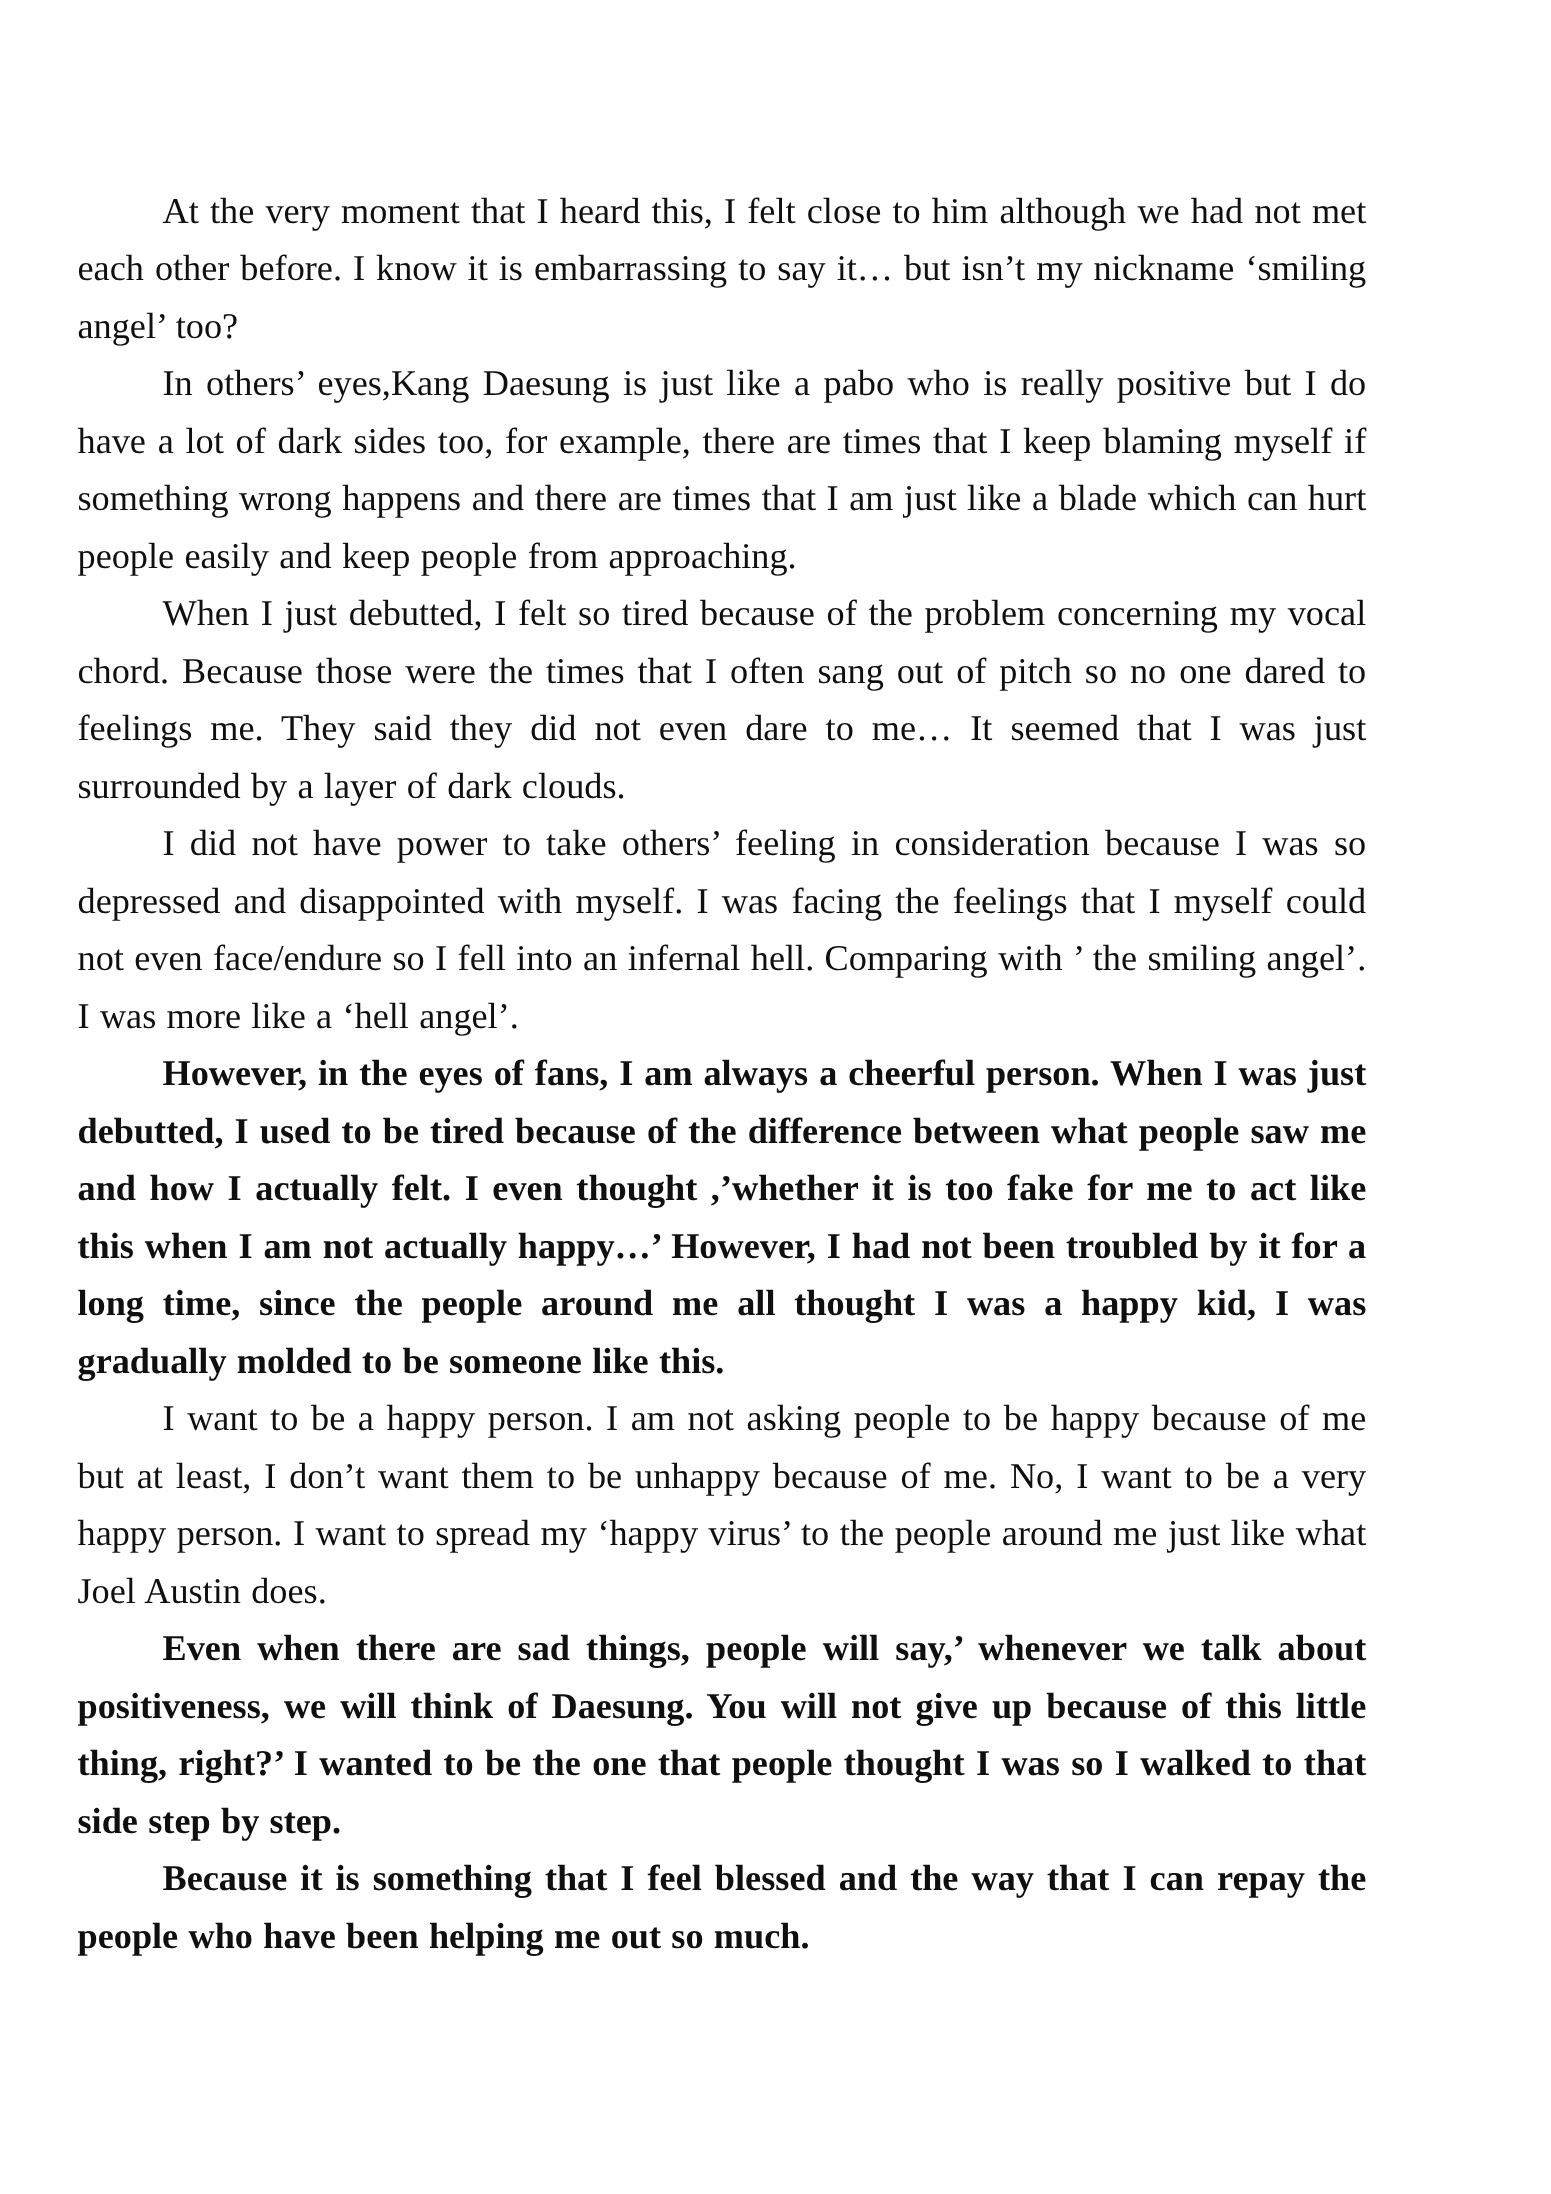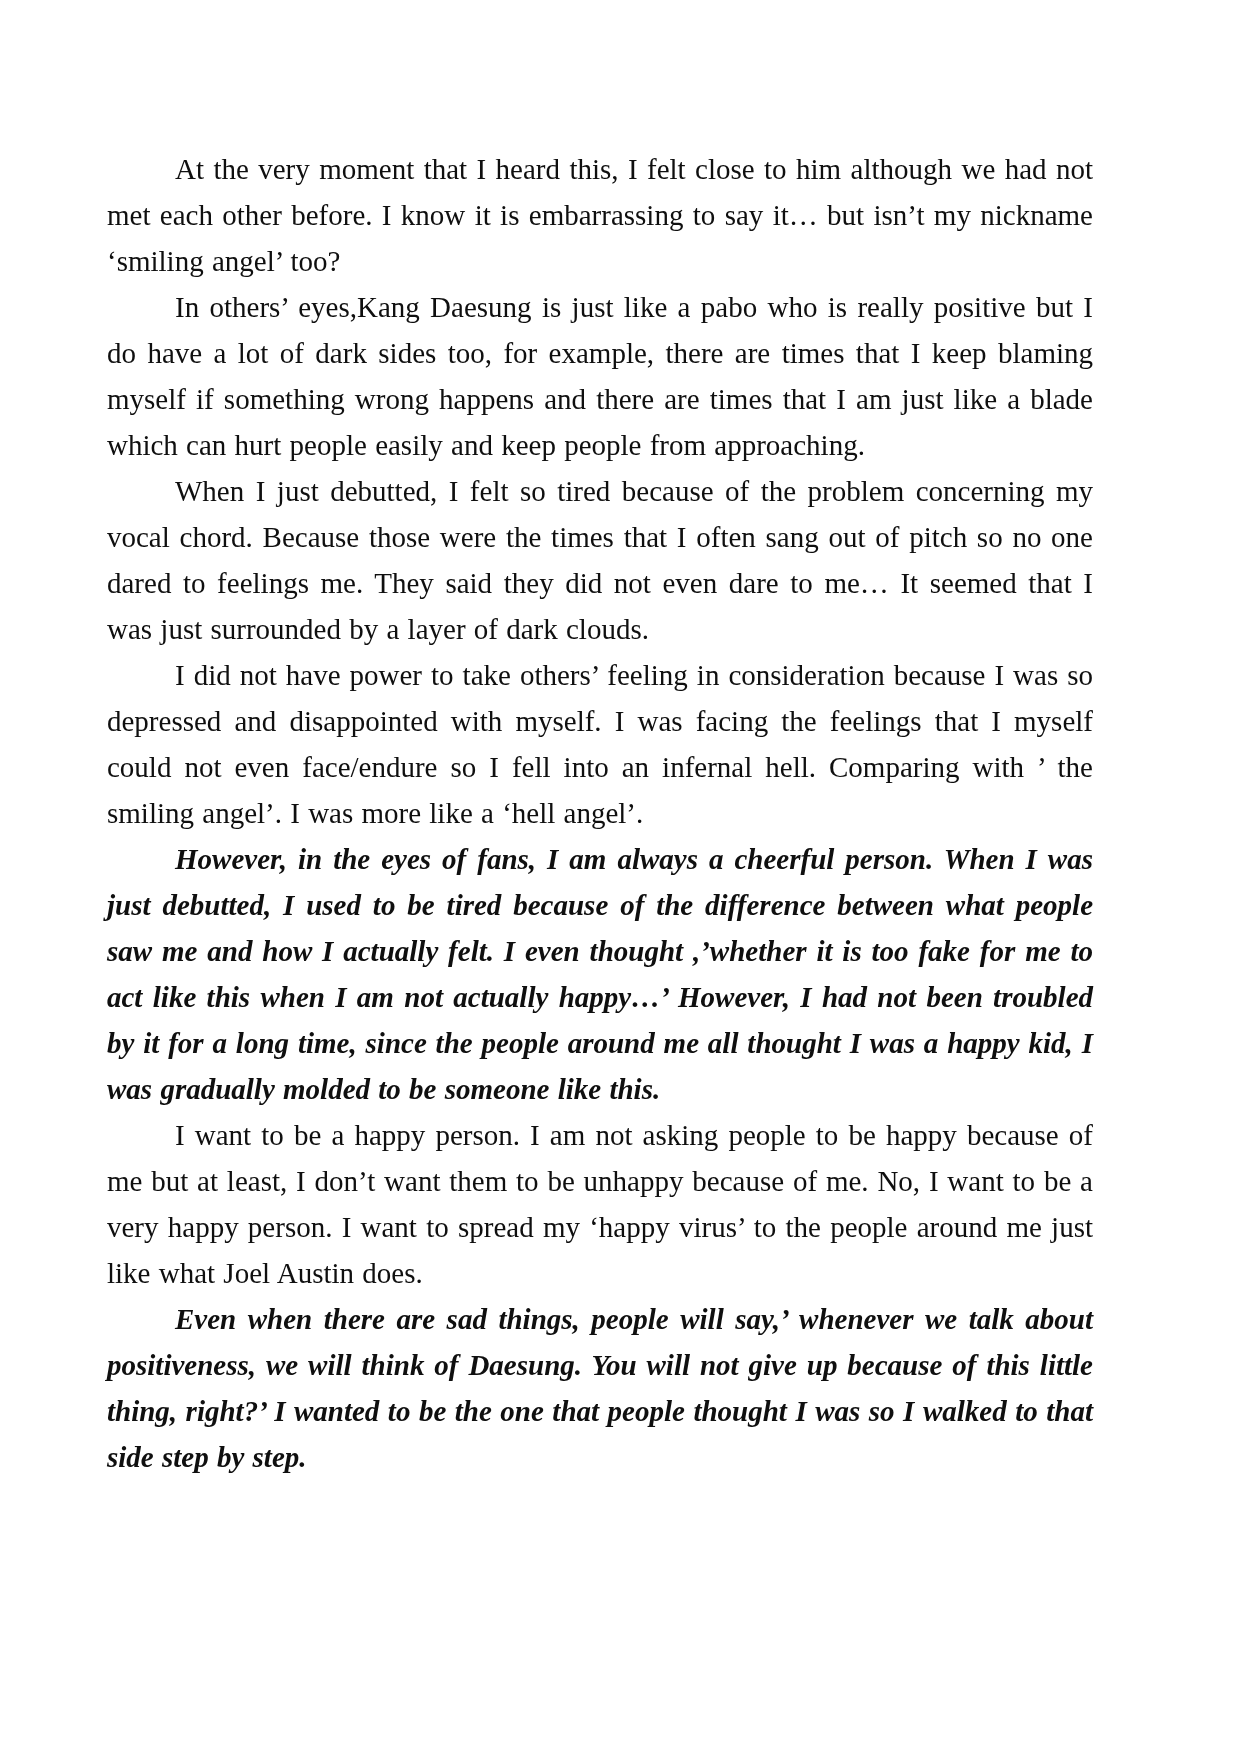--- a/index.html
+++ b/index.html
@@ -6,42 +6,42 @@
     margin: 0;
     padding: 0;
     background: #ffffff;
   }
   .page {
     position: relative;
     width: 1241px;
     height: 1755px;
     background: #ffffff;
     box-sizing: border-box;
-    padding: 146px 148px 0 107px;
+    padding: 146px 148px 0 62px;
     overflow: hidden;
   }
   .para {
     margin: 0;
     font-family: "Liberation Serif", "DejaVu Serif", serif;
     font-size: 29px;
     line-height: 46px;
     color: #0f0f0f;
     text-align: justify;
     text-indent: 68px;
     word-spacing: 1px;
   }
   .para.emphasis {
     font-weight: 700;
-    font-style: italic;
   }
 </style>
 </head>
 <body>
 
 <div class="page">
   <p class="para">At the very moment that I heard this, I felt close to him although we had not met each other before. I know it is embarrassing to say it… but isn’t my nickname ‘smiling angel’ too?</p>
   <p class="para">In others’ eyes,Kang Daesung is just like a pabo who is really positive but I do have a lot of dark sides too, for example, there are times that I keep blaming myself if something wrong happens and there are times that I am just like a blade which can hurt people easily and keep people from approaching.</p>
   <p class="para">When I just debutted, I felt so tired because of the problem concerning my vocal chord. Because those were the times that I often sang out of pitch so no one dared to feelings me. They said they did not even dare to me… It seemed that I was just surrounded by a layer of dark clouds.</p>
   <p class="para">I did not have power to take others’ feeling in consideration because I was so depressed and disappointed with myself. I was facing the feelings that I myself could not even face/endure so I fell into an infernal hell. Comparing with ’ the smiling angel’. I was more like a ‘hell angel’.</p>
   <p class="para emphasis">However, in the eyes of fans, I am always a cheerful person. When I was just debutted, I used to be tired because of the difference between what people saw me and how I actually felt. I even thought ,’whether it is too fake for me to act like this when I am not actually happy…’ However, I had not been troubled by it for a long time, since the people around me all thought I was a happy kid, I was gradually molded to be someone like this.</p>
   <p class="para">I want to be a happy person. I am not asking people to be happy because of me but at least, I don’t want them to be unhappy because of me. No, I want to be a very happy person. I want to spread my ‘happy virus’ to the people around me just like what Joel Austin does.</p>
   <p class="para emphasis">Even when there are sad things, people will say,’ whenever we talk about positiveness, we will think of Daesung. You will not give up because of this little thing, right?’ I wanted to be the one that people thought I was so I walked to that side step by step.</p>
+  <p class="para emphasis">Because it is something that I feel blessed and the way that I can repay the people who have been helping me out so much.</p>
 </div>
 
 </body></html>

